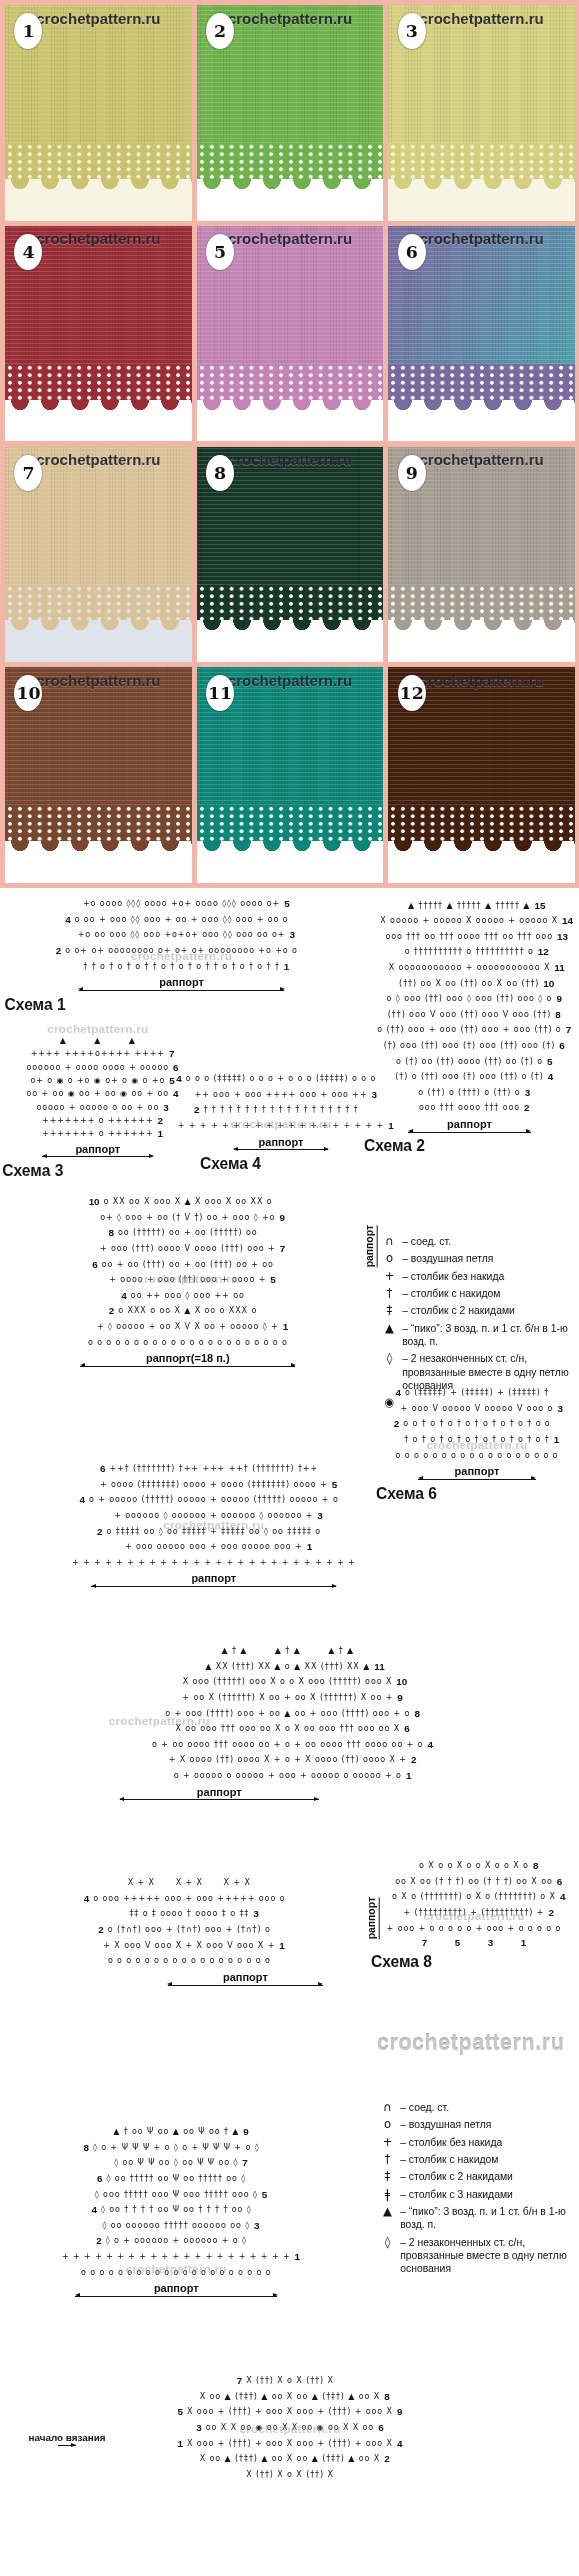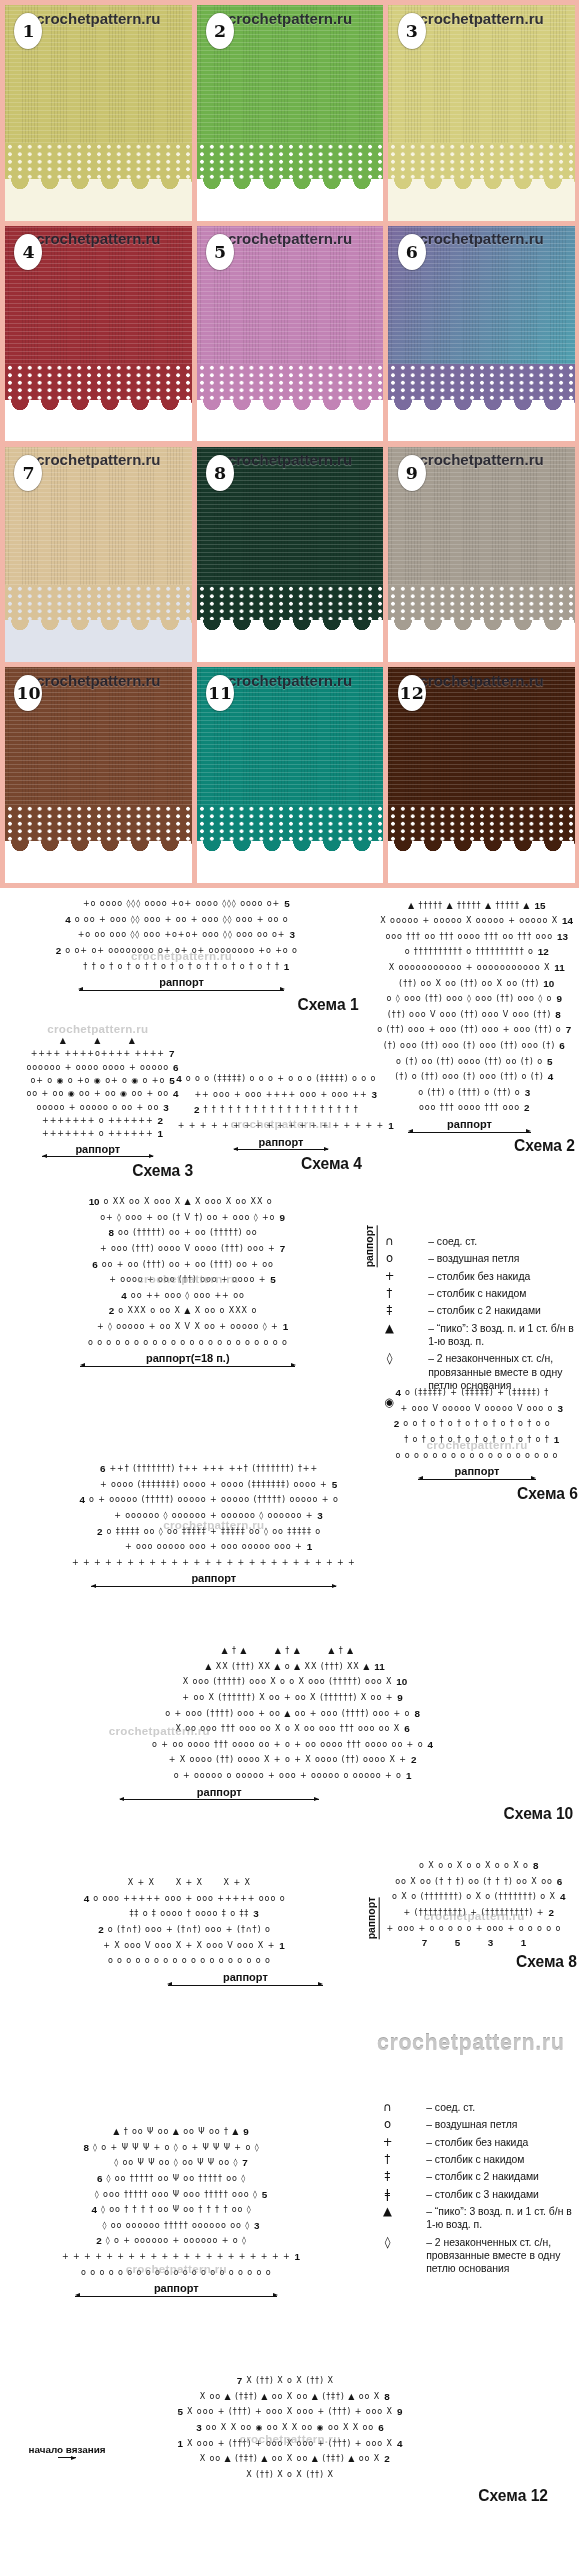--- a/index.html
+++ b/index.html
@@ -38,31 +38,31 @@
   .sym{font-family:"DejaVu Sans",sans-serif;font-size:8px;letter-spacing:0.9px;white-space:pre;color:#161616;}
   .num{font-weight:700;font-size:9.9px;min-width:10.4px;color:#111;}
   .nl{text-align:right;} .nr{text-align:left;}
   .rapport{display:flex;flex-direction:column;align-items:center;margin-top:2.3px;}
   .rtext{font-weight:700;font-size:11px;color:#111;}
   .rarrow{position:relative;width:58%;height:0;border-top:1.2px solid #111;margin-top:1.7px;}
   .rarrow::before,.rarrow::after{content:"";position:absolute;top:-3.5px;width:0;height:0;
       border-top:2.9px solid rgba(0,0,0,0);border-bottom:2.9px solid rgba(0,0,0,0);}
   .rarrow::before{left:-0.6px;border-right:5.8px solid #111;}
   .rarrow::after{right:-0.6px;border-left:5.8px solid #111;}
-  .caption{text-align:right;font-weight:700;font-size:15.6px;margin:4.6px 0 0;color:#151515;}
+  .caption{text-align:left;font-weight:700;font-size:15.6px;margin:4.6px 0 0;color:#151515;}
   .vrapport{position:absolute;writing-mode:vertical-rl;transform:rotate(180deg);
       font-weight:700;font-size:10.4px;color:#111;border-left:1.2px solid #111;padding-left:1.7px;}
   .bnums{text-align:center;font-weight:700;font-size:9.9px;white-space:pre;margin-top:1.2px;}
   .wm{position:absolute;left:0;right:0;top:45%;text-align:center;z-index:2;pointer-events:none;
       font-weight:700;font-size:11.6px;color:#9a9a9a;opacity:.5;letter-spacing:0.3px;}
   .legend{position:absolute;}
   .lrow{display:flex;gap:5.2px;margin-bottom:4px;align-items:flex-start;}
   .lsym{font-family:"DejaVu Sans",sans-serif;font-size:11.6px;width:15px;flex:none;text-align:center;
       line-height:1.1;color:#111;}
-  .ltxt{font-size:10.4px;line-height:1.28;color:#111;margin-left:26px;}
+  .ltxt{font-size:10.4px;line-height:1.28;color:#111;}
   .wm-large{position:absolute;font-weight:700;font-size:21.4px;letter-spacing:0.6px;color:#c7c7c7;
       text-shadow:0 0.6px 0 #fff, 0 -0.6px 0.6px #a5a5a5;}
   .start-label{position:absolute;left:-3.5px;top:54%;display:flex;align-items:center;gap:2.3px;flex-direction:column;}
   .start-label .sltext{font-weight:700;font-size:9.9px;color:#111;}
   .start-label .slarrow{position:relative;width:17.4px;height:0;border-top:1.2px solid #111;}
   .start-label .slarrow::after{content:"";position:absolute;right:-0.6px;top:-2.9px;width:0;height:0;
       border-top:2.3px solid rgba(0,0,0,0);border-bottom:2.3px solid rgba(0,0,0,0);border-left:5.2px solid #111;}
 </style>
 </head>
 <body>
@@ -566,21 +566,20 @@
           <div class="sline">
             <span class="nl num"></span>
             <span class="sym">o + ooooo o ooooo + ooo + ooooo o ooooo + o</span>
             <span class="nr num">1</span>
           </div>
         </div>
       <div class="rapport" style="width:60%;margin-left:8%;">
         <span class="rtext">раппорт</span>
         <span class="rarrow"></span>
       </div>
-      <h3 class="caption">Схема 10</h3>
     </section>
 
     <section class="chart" style="left:371px;top:970px;width:206px;">
       <span class="wm">crochetpattern.ru</span>
       <div class="lines">
           <div class="sline">
             <span class="nl num"></span>
             <span class="sym">o X o o X o o X o o X o</span>
             <span class="nr num">8</span>
           </div>
@@ -782,18 +781,17 @@
             <span class="nl num"></span>
             <span class="sym">X oo ▲ (†‡†) ▲ oo X oo ▲ (†‡†) ▲ oo X</span>
             <span class="nr num">2</span>
           </div>
           <div class="sline">
             <span class="nl num"></span>
             <span class="sym">X (††) X o X (††) X</span>
             <span class="nr num"></span>
           </div>
         </div>
-      <h3 class="caption">Схема 12</h3>
     </section>
 
   </div>
 </div>
 
 
 </body></html>

